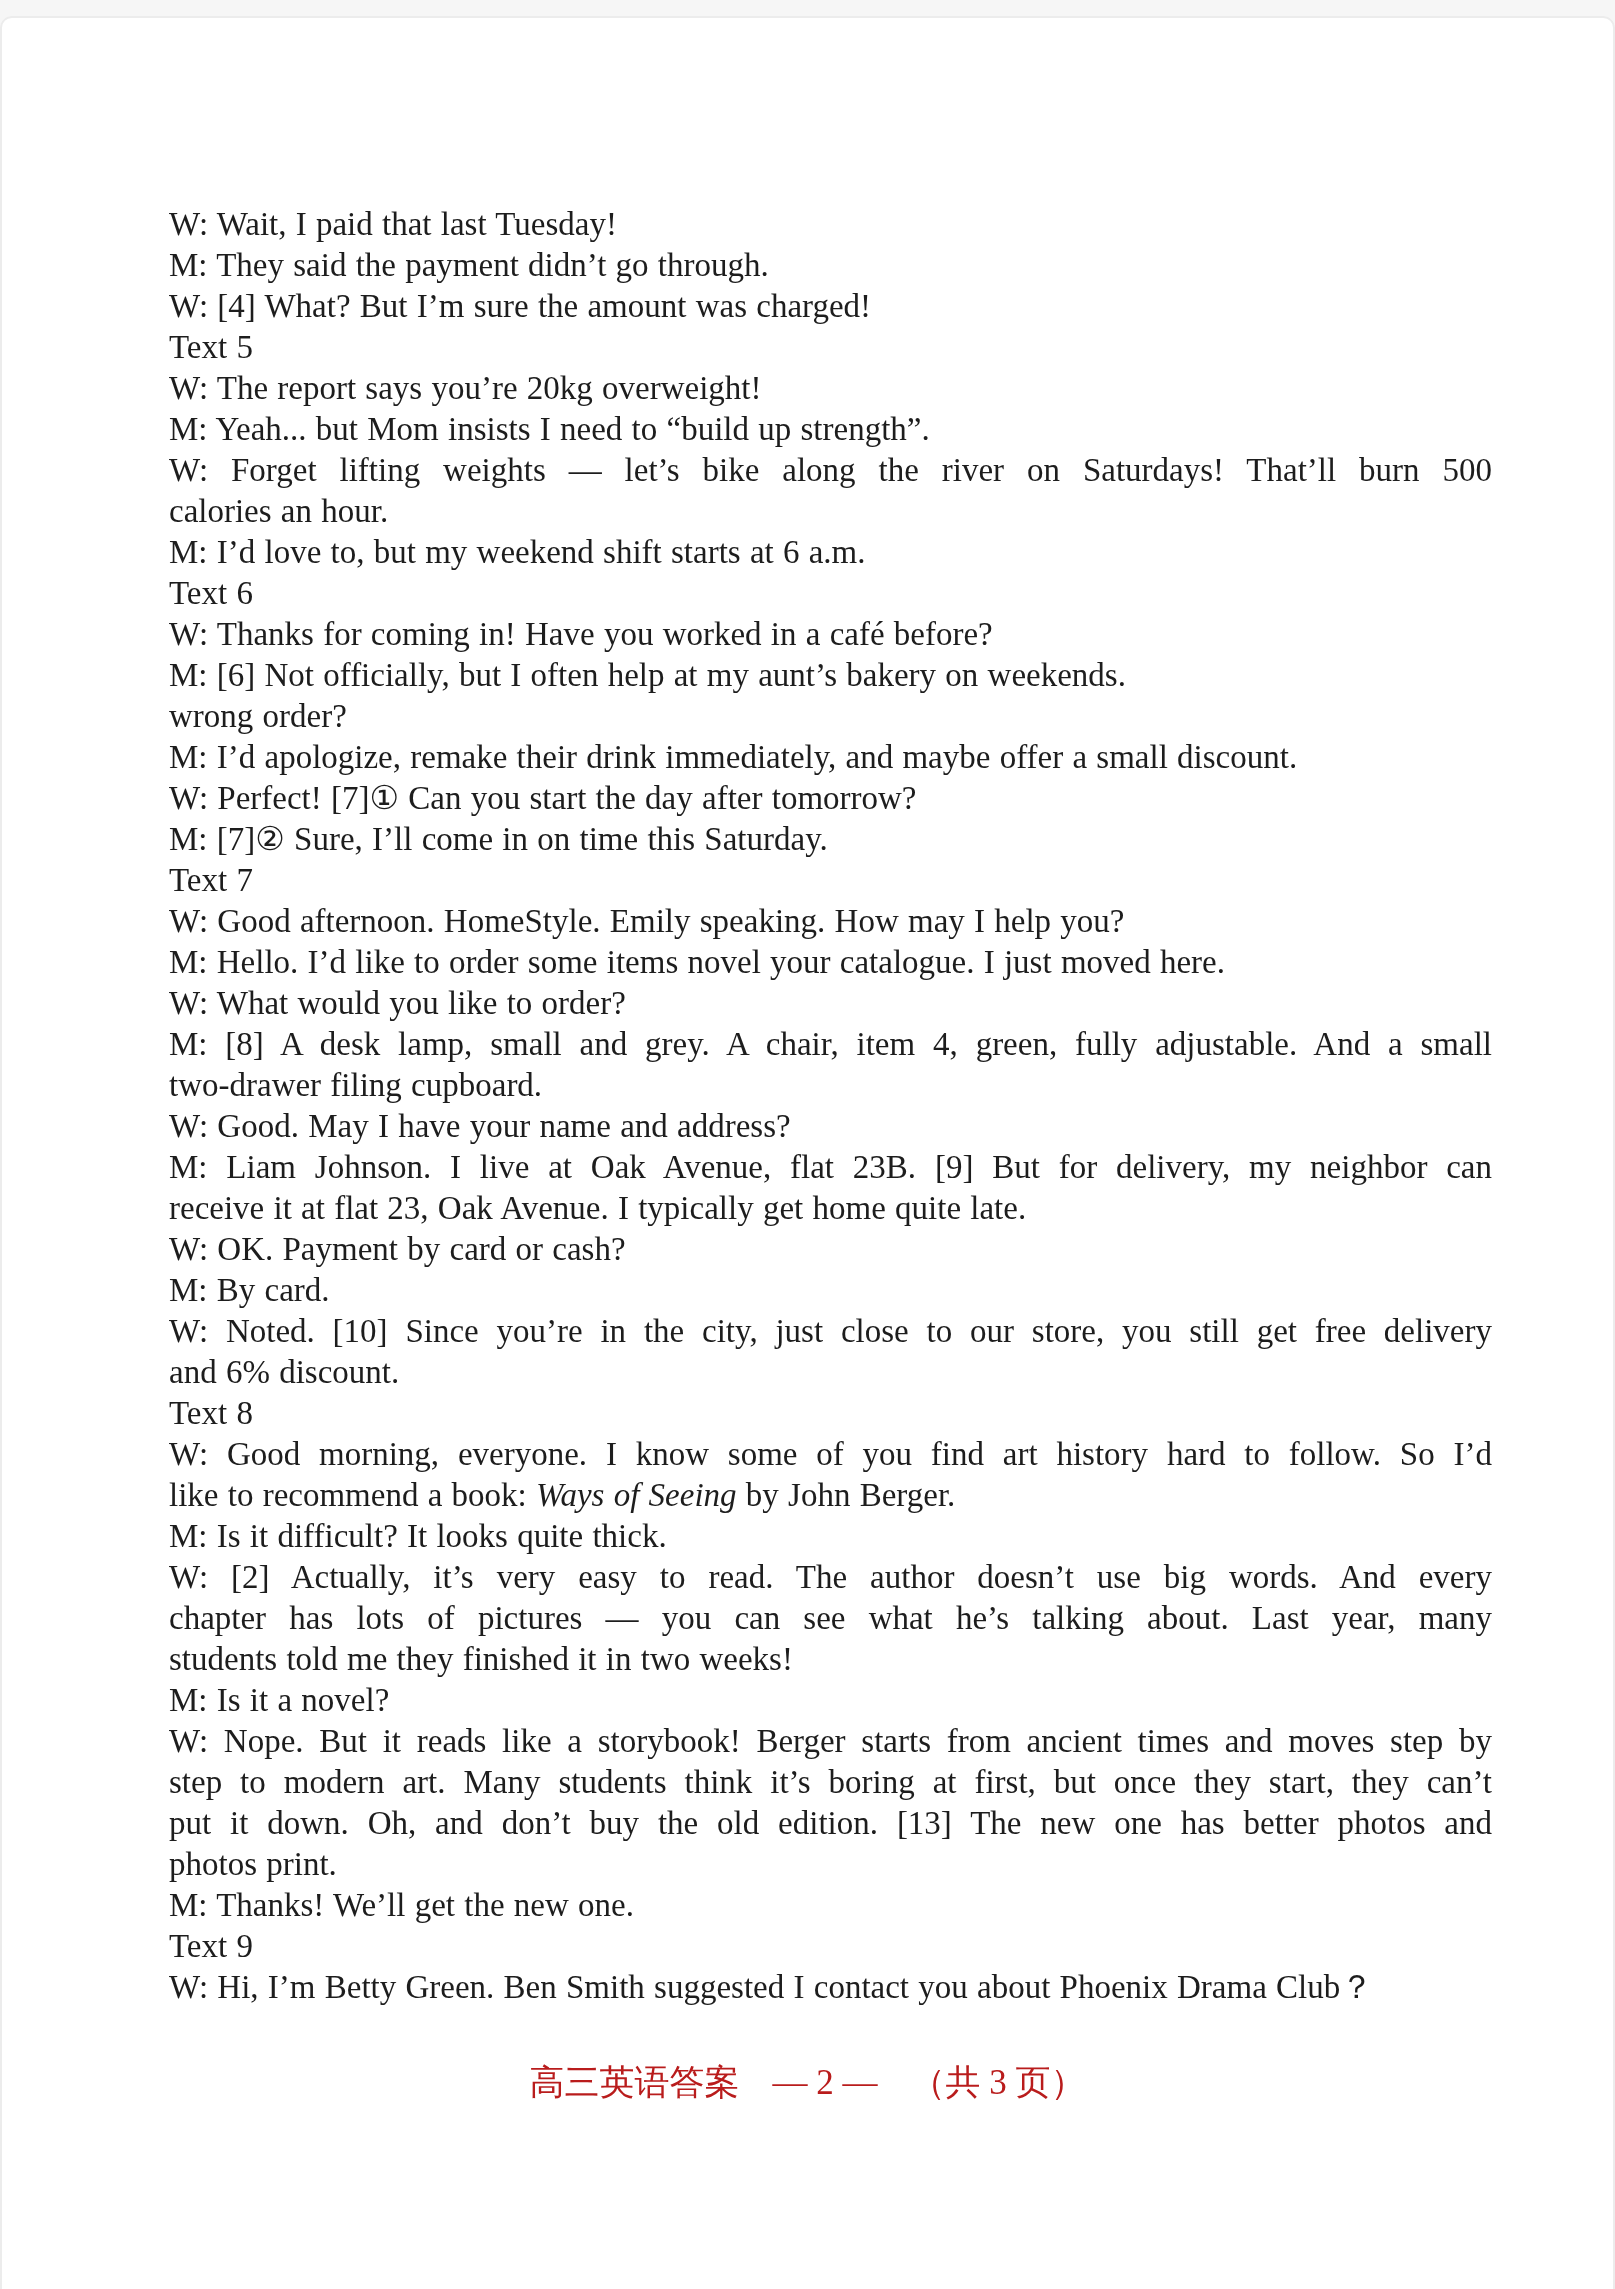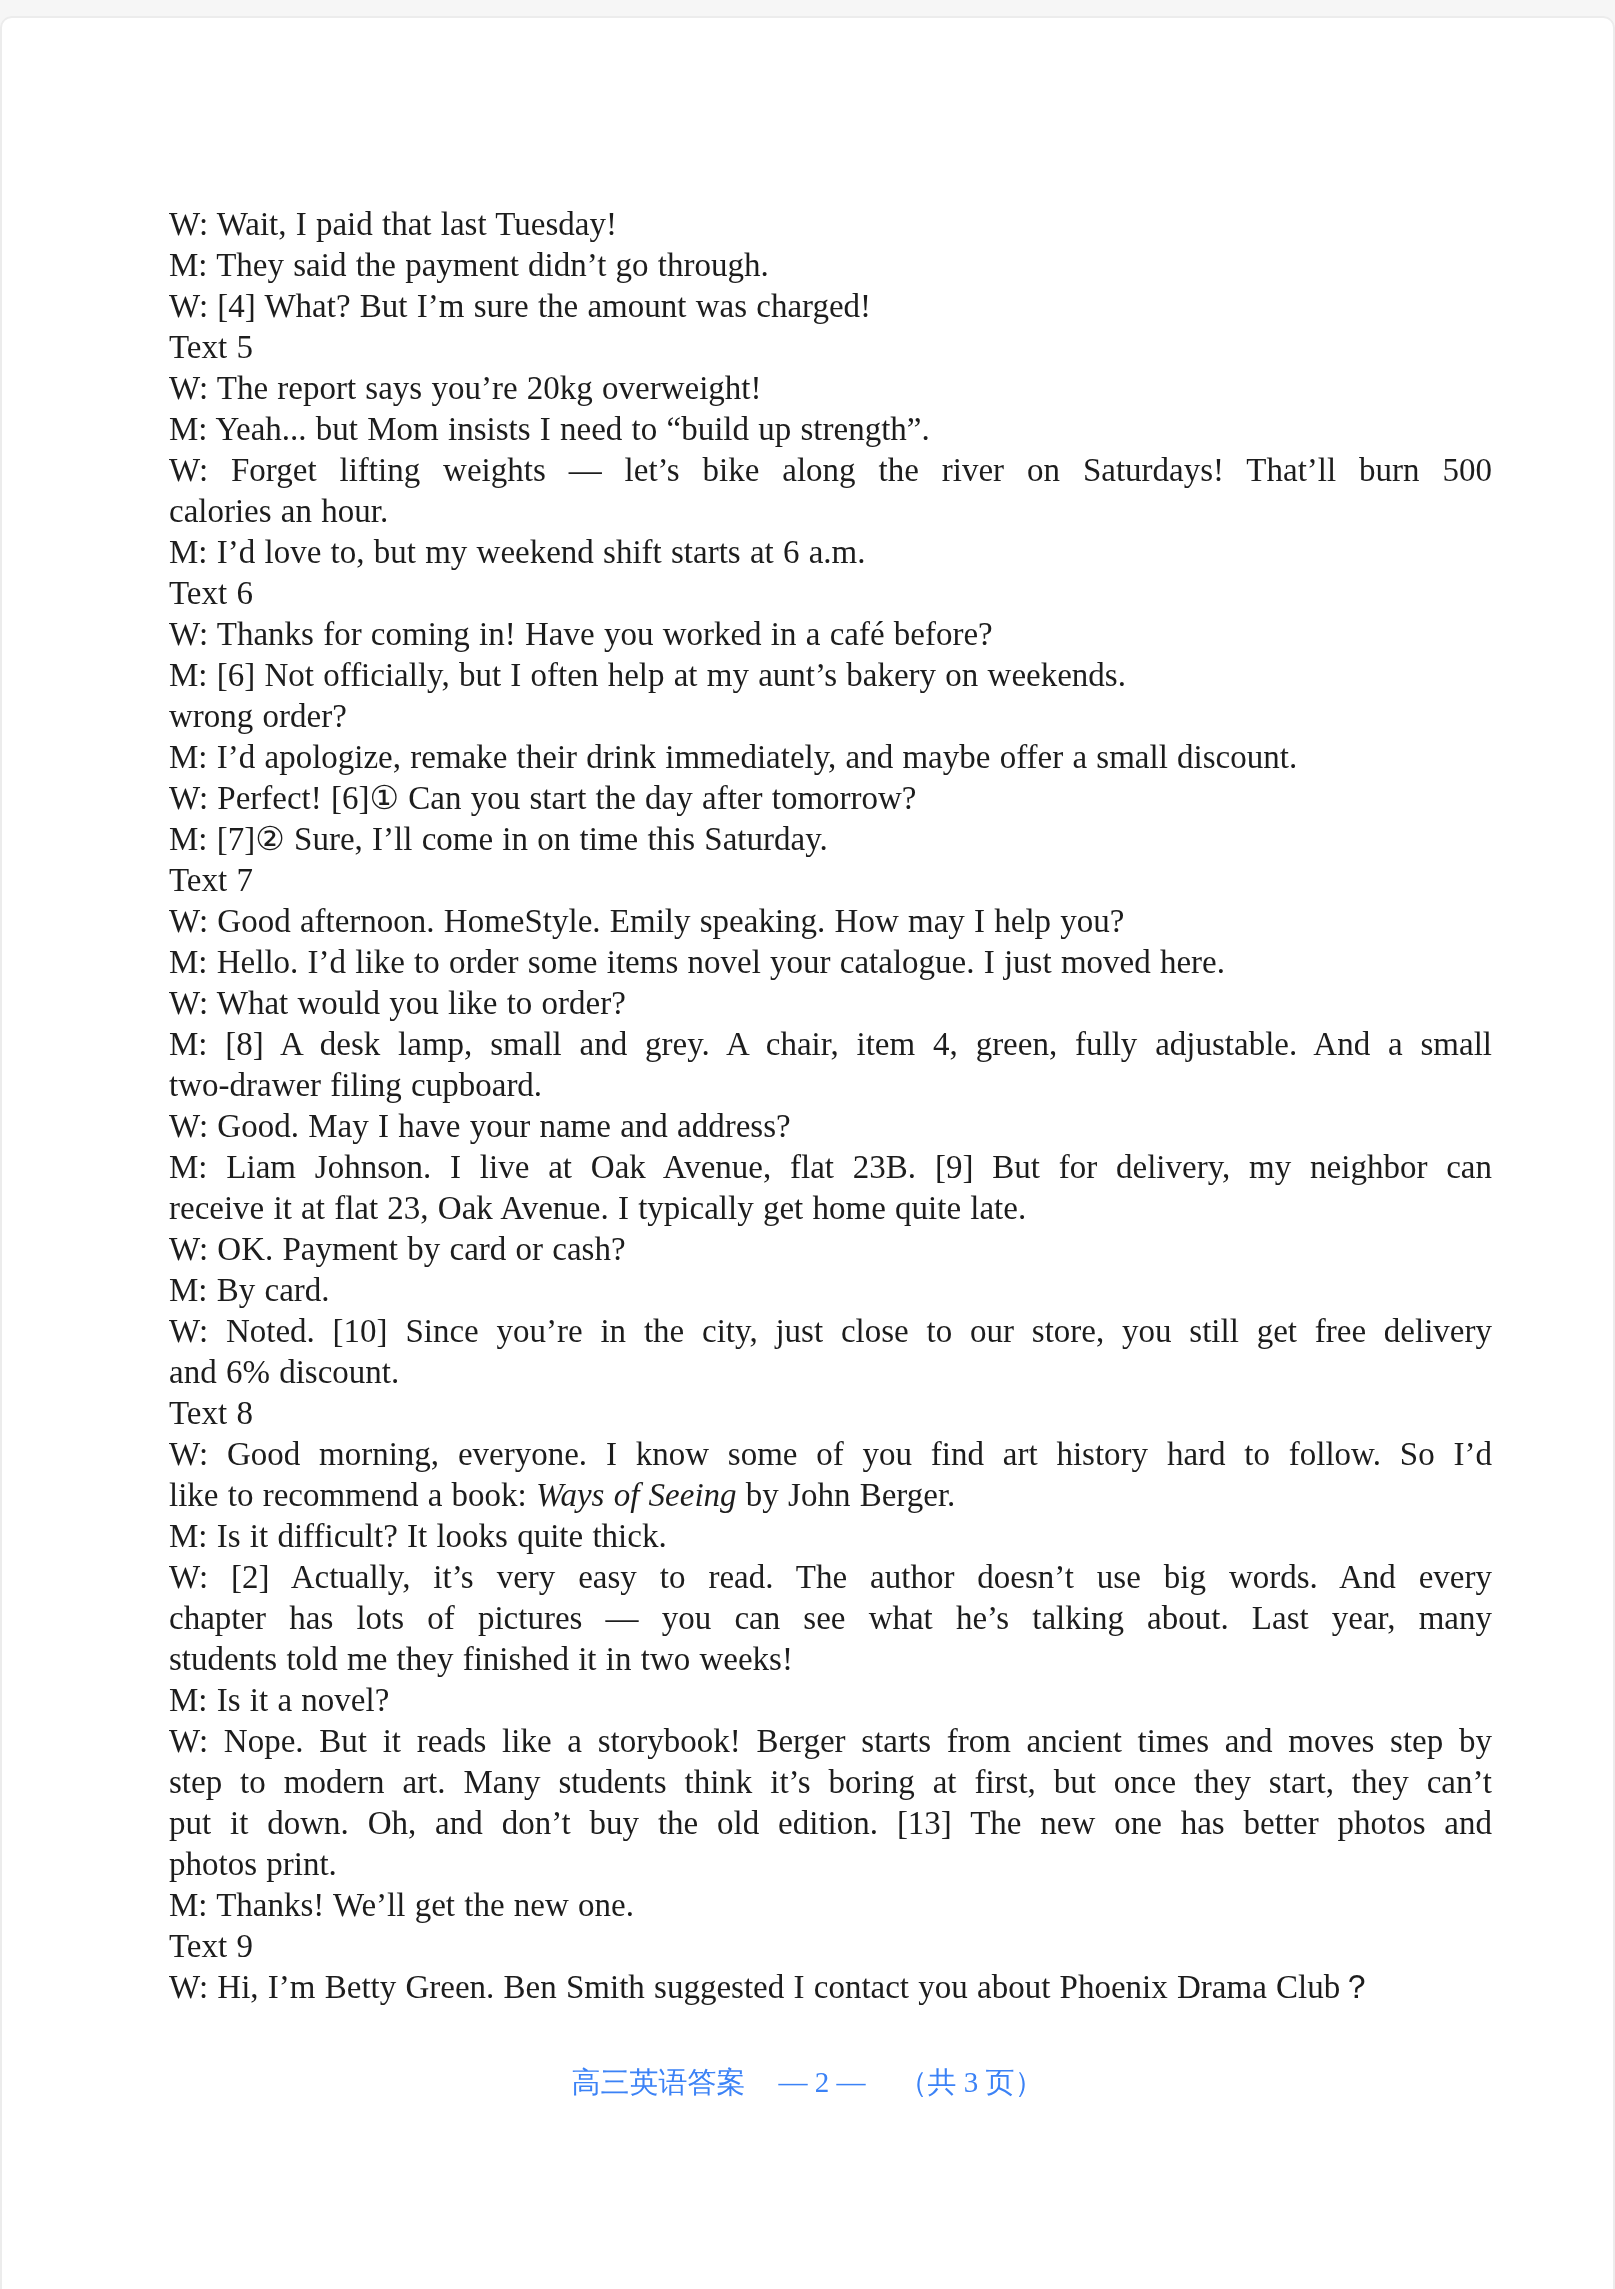--- a/index.html
+++ b/index.html
@@ -34,23 +34,23 @@
     text-justify: inter-word;
     text-align-last: justify;
   }
   .line i { font-style: italic; }
   .footer {
     position: absolute;
     left: 0;
     top: 2047px;
     width: 100%;
     text-align: center;
-    font-size: 29px;
+    font-size: 35px;
     line-height: 39px;
-    color: #3b82f6;
+    color: #b91c1c;
     font-family: "Liberation Serif", "DejaVu Serif", "DejaVu Sans", serif;
   }
   .footer .pageno { margin: 0 33px; }
 </style>
 </head>
 <body>
 
 <div class="page">
   <main class="transcript">
       <div class="line">W: Wait, I paid that last Tuesday!</div>
@@ -60,21 +60,21 @@
       <div class="line">W: The report says you’re 20kg overweight!</div>
       <div class="line">M: Yeah... but Mom insists I need to “build up strength”.</div>
       <div class="line stretch">W: Forget lifting weights — let’s bike along the river on Saturdays! That’ll burn 500</div>
       <div class="line">calories an hour.</div>
       <div class="line">M: I’d love to, but my weekend shift starts at 6 a.m.</div>
       <div class="line">Text 6</div>
       <div class="line">W: Thanks for coming in! Have you worked in a café before?</div>
       <div class="line">M: [6] Not officially, but I often help at my aunt’s bakery on weekends.</div>
       <div class="line">wrong order?</div>
       <div class="line">M: I’d apologize, remake their drink immediately, and maybe offer a small discount.</div>
-      <div class="line">W: Perfect! [6]① Can you start the day after tomorrow?</div>
+      <div class="line">W: Perfect! [7]① Can you start the day after tomorrow?</div>
       <div class="line">M: [7]② Sure, I’ll come in on time this Saturday.</div>
       <div class="line">Text 7</div>
       <div class="line">W: Good afternoon. HomeStyle. Emily speaking. How may I help you?</div>
       <div class="line">M: Hello. I’d like to order some items novel your catalogue. I just moved here.</div>
       <div class="line">W: What would you like to order?</div>
       <div class="line stretch">M: [8] A desk lamp, small and grey. A chair, item 4, green, fully adjustable. And a small</div>
       <div class="line">two-drawer filing cupboard.</div>
       <div class="line">W: Good. May I have your name and address?</div>
       <div class="line stretch">M: Liam Johnson. I live at Oak Avenue, flat 23B. [9] But for delivery, my neighbor can</div>
       <div class="line">receive it at flat 23, Oak Avenue. I typically get home quite late.</div>

